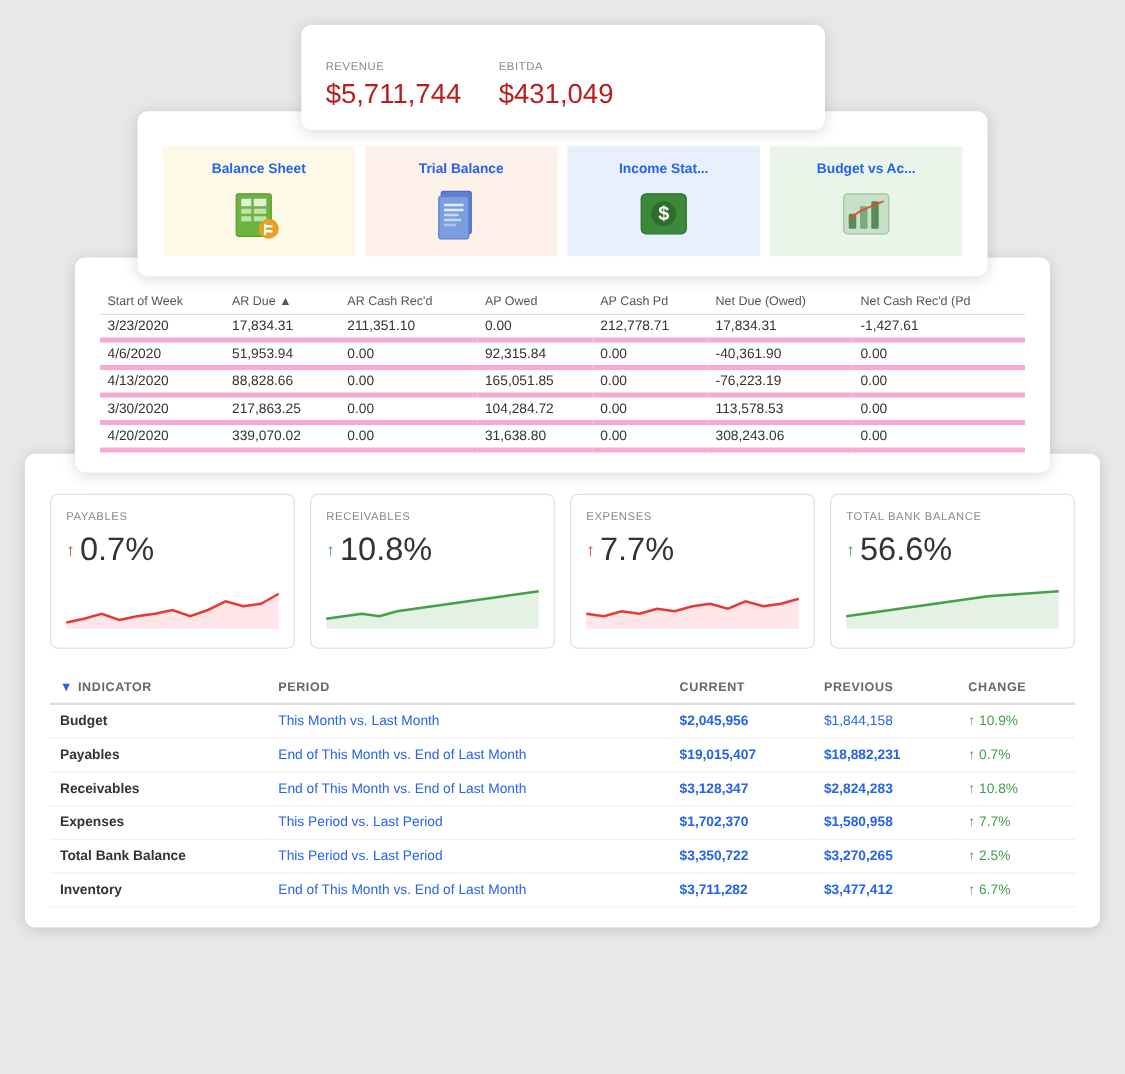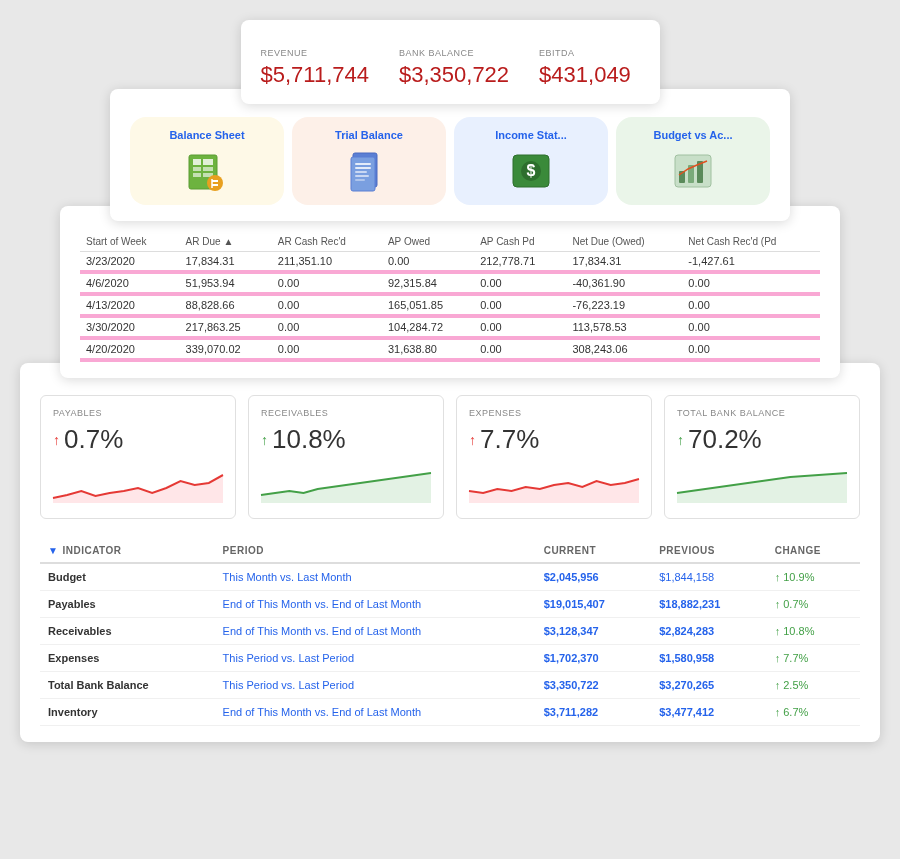--- a/index.html
+++ b/index.html
@@ -72,21 +72,21 @@
       font-weight: bold;
       color: #333;
       margin-bottom: 12px;
     }
     .suite-items {
       display: flex;
       gap: 8px;
     }
     .suite-item {
       flex: 1;
-      border-radius: 16px;
+      border-radius: 0;
       padding: 12px 8px;
       display: flex;
       flex-direction: column;
       align-items: center;
       gap: 8px;
       cursor: pointer;
     }
     .suite-item.yellow { background: #fef9e7; }
     .suite-item.peach { background: #fdf0e8; }
     .suite-item.blue { background: #e8f0fe; }
@@ -238,24 +238,20 @@
 
 <div class="page-container">
 
   <div class="card financials-card">
     <div class="card-title"></div>
     <div class="financials-metrics">
 
     <div class="metric-item">
     <label>REVENUE</label>
     <div class="metric-value">$5,711,744</div>
-  </div>
-        <div class="metric-item">
-    <label>BANK BALANCE</label>
-    <div class="metric-value">$3,350,722</div>
   </div>
         <div class="metric-item">
     <label>EBITDA</label>
     <div class="metric-value">$431,049</div>
   </div>
       </div>
   </div>
 
   <div class="card suite-card">
     <div class="card-title"></div>
@@ -428,21 +424,21 @@
     </div>
     <svg class="sparkline kpi-chart" viewBox="0 0 180 40" preserveAspectRatio="none">
       <polygon points="0,40 0,28 15,30 30,26 45,28 60,24 75,26 90,22 105,20 120,24 135,18 150,22 165,20 180,16 180,40" fill="#ffcdd2" opacity="0.5"></polygon>
       <polyline points="0,28 15,30 30,26 45,28 60,24 75,26 90,22 105,20 120,24 135,18 150,22 165,20 180,16" stroke="#e53935" stroke-width="2" fill="none"></polyline>
     </svg>
   </div>
         <div class="kpi-metric-card">
     <div class="kpi-label">TOTAL BANK BALANCE</div>
     <div class="kpi-percent">
       <span class="arrow-up-green">↑</span>
-      <span>70.2%</span>
+      <span>56.6%</span>
     </div>
     <svg class="sparkline kpi-chart" viewBox="0 0 180 40" preserveAspectRatio="none">
       <polygon points="0,40 0,30 15,28 30,26 45,24 60,22 75,20 90,18 105,16 120,14 135,13 150,12 165,11 180,10 180,40" fill="#c8e6c9" opacity="0.5"></polygon>
       <polyline points="0,30 15,28 30,26 45,24 60,22 75,20 90,18 105,16 120,14 135,13 150,12 165,11 180,10" stroke="#43a047" stroke-width="2" fill="none"></polyline>
     </svg>
   </div>
       </div>
 
     <table class="kpi-table">
       <thead>

